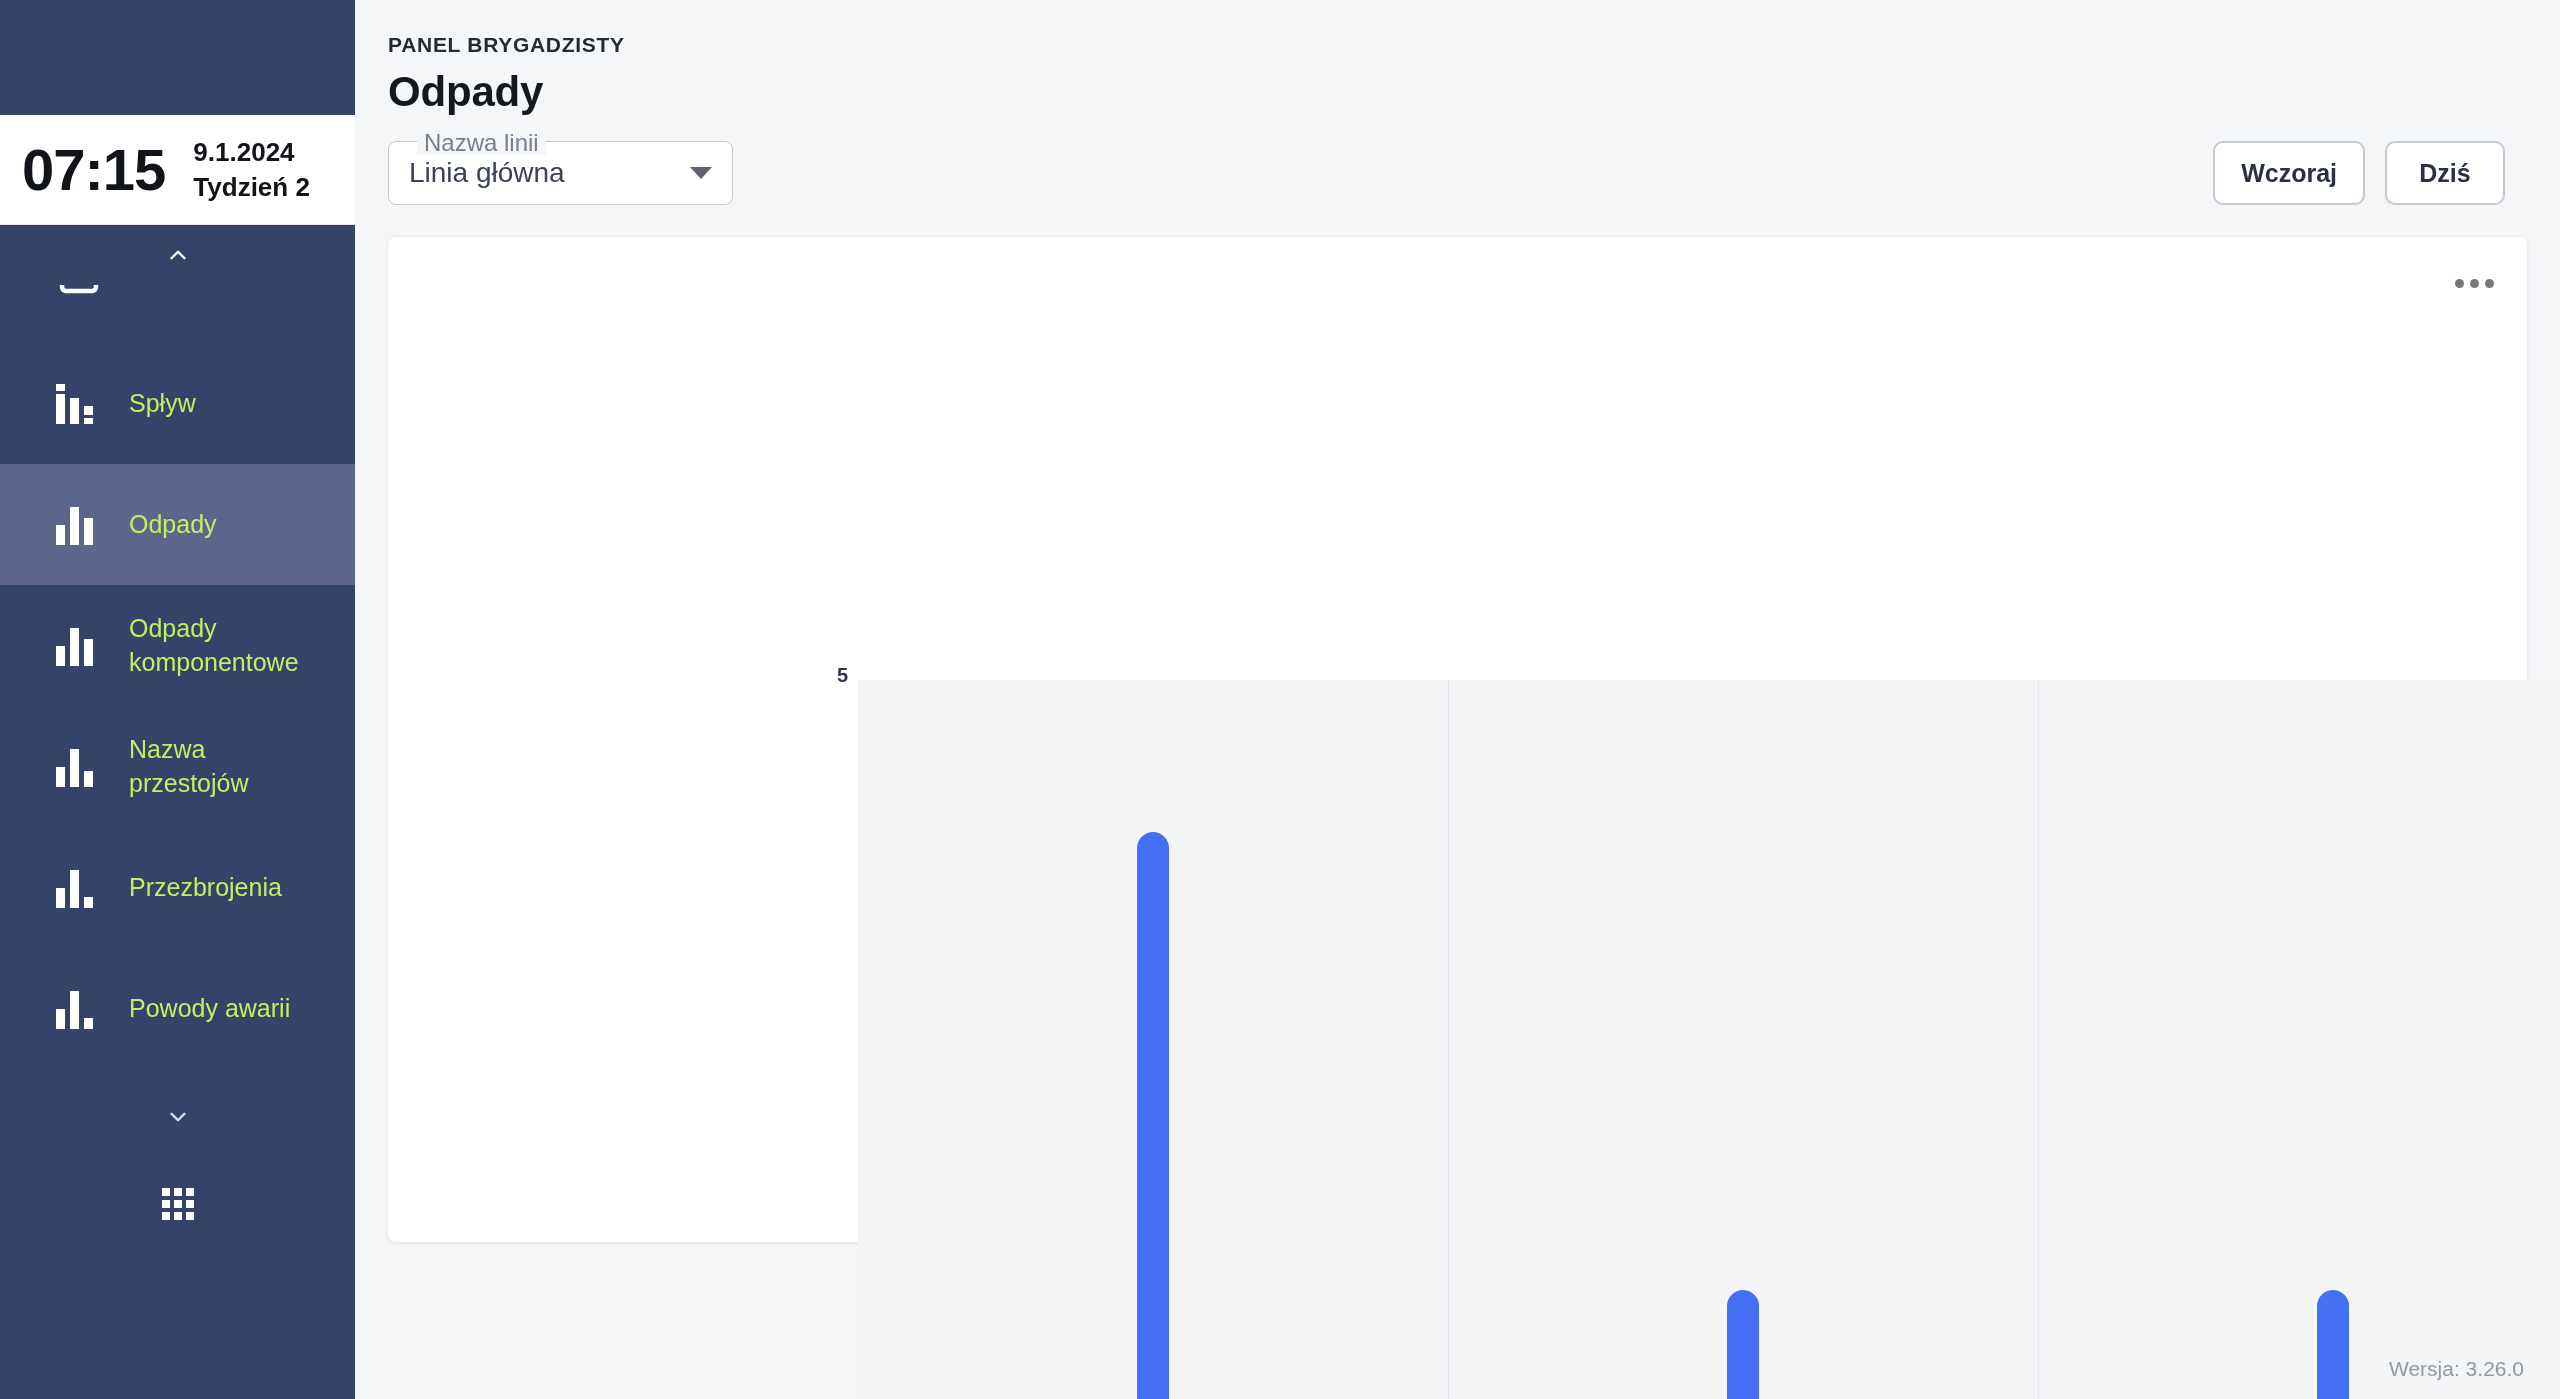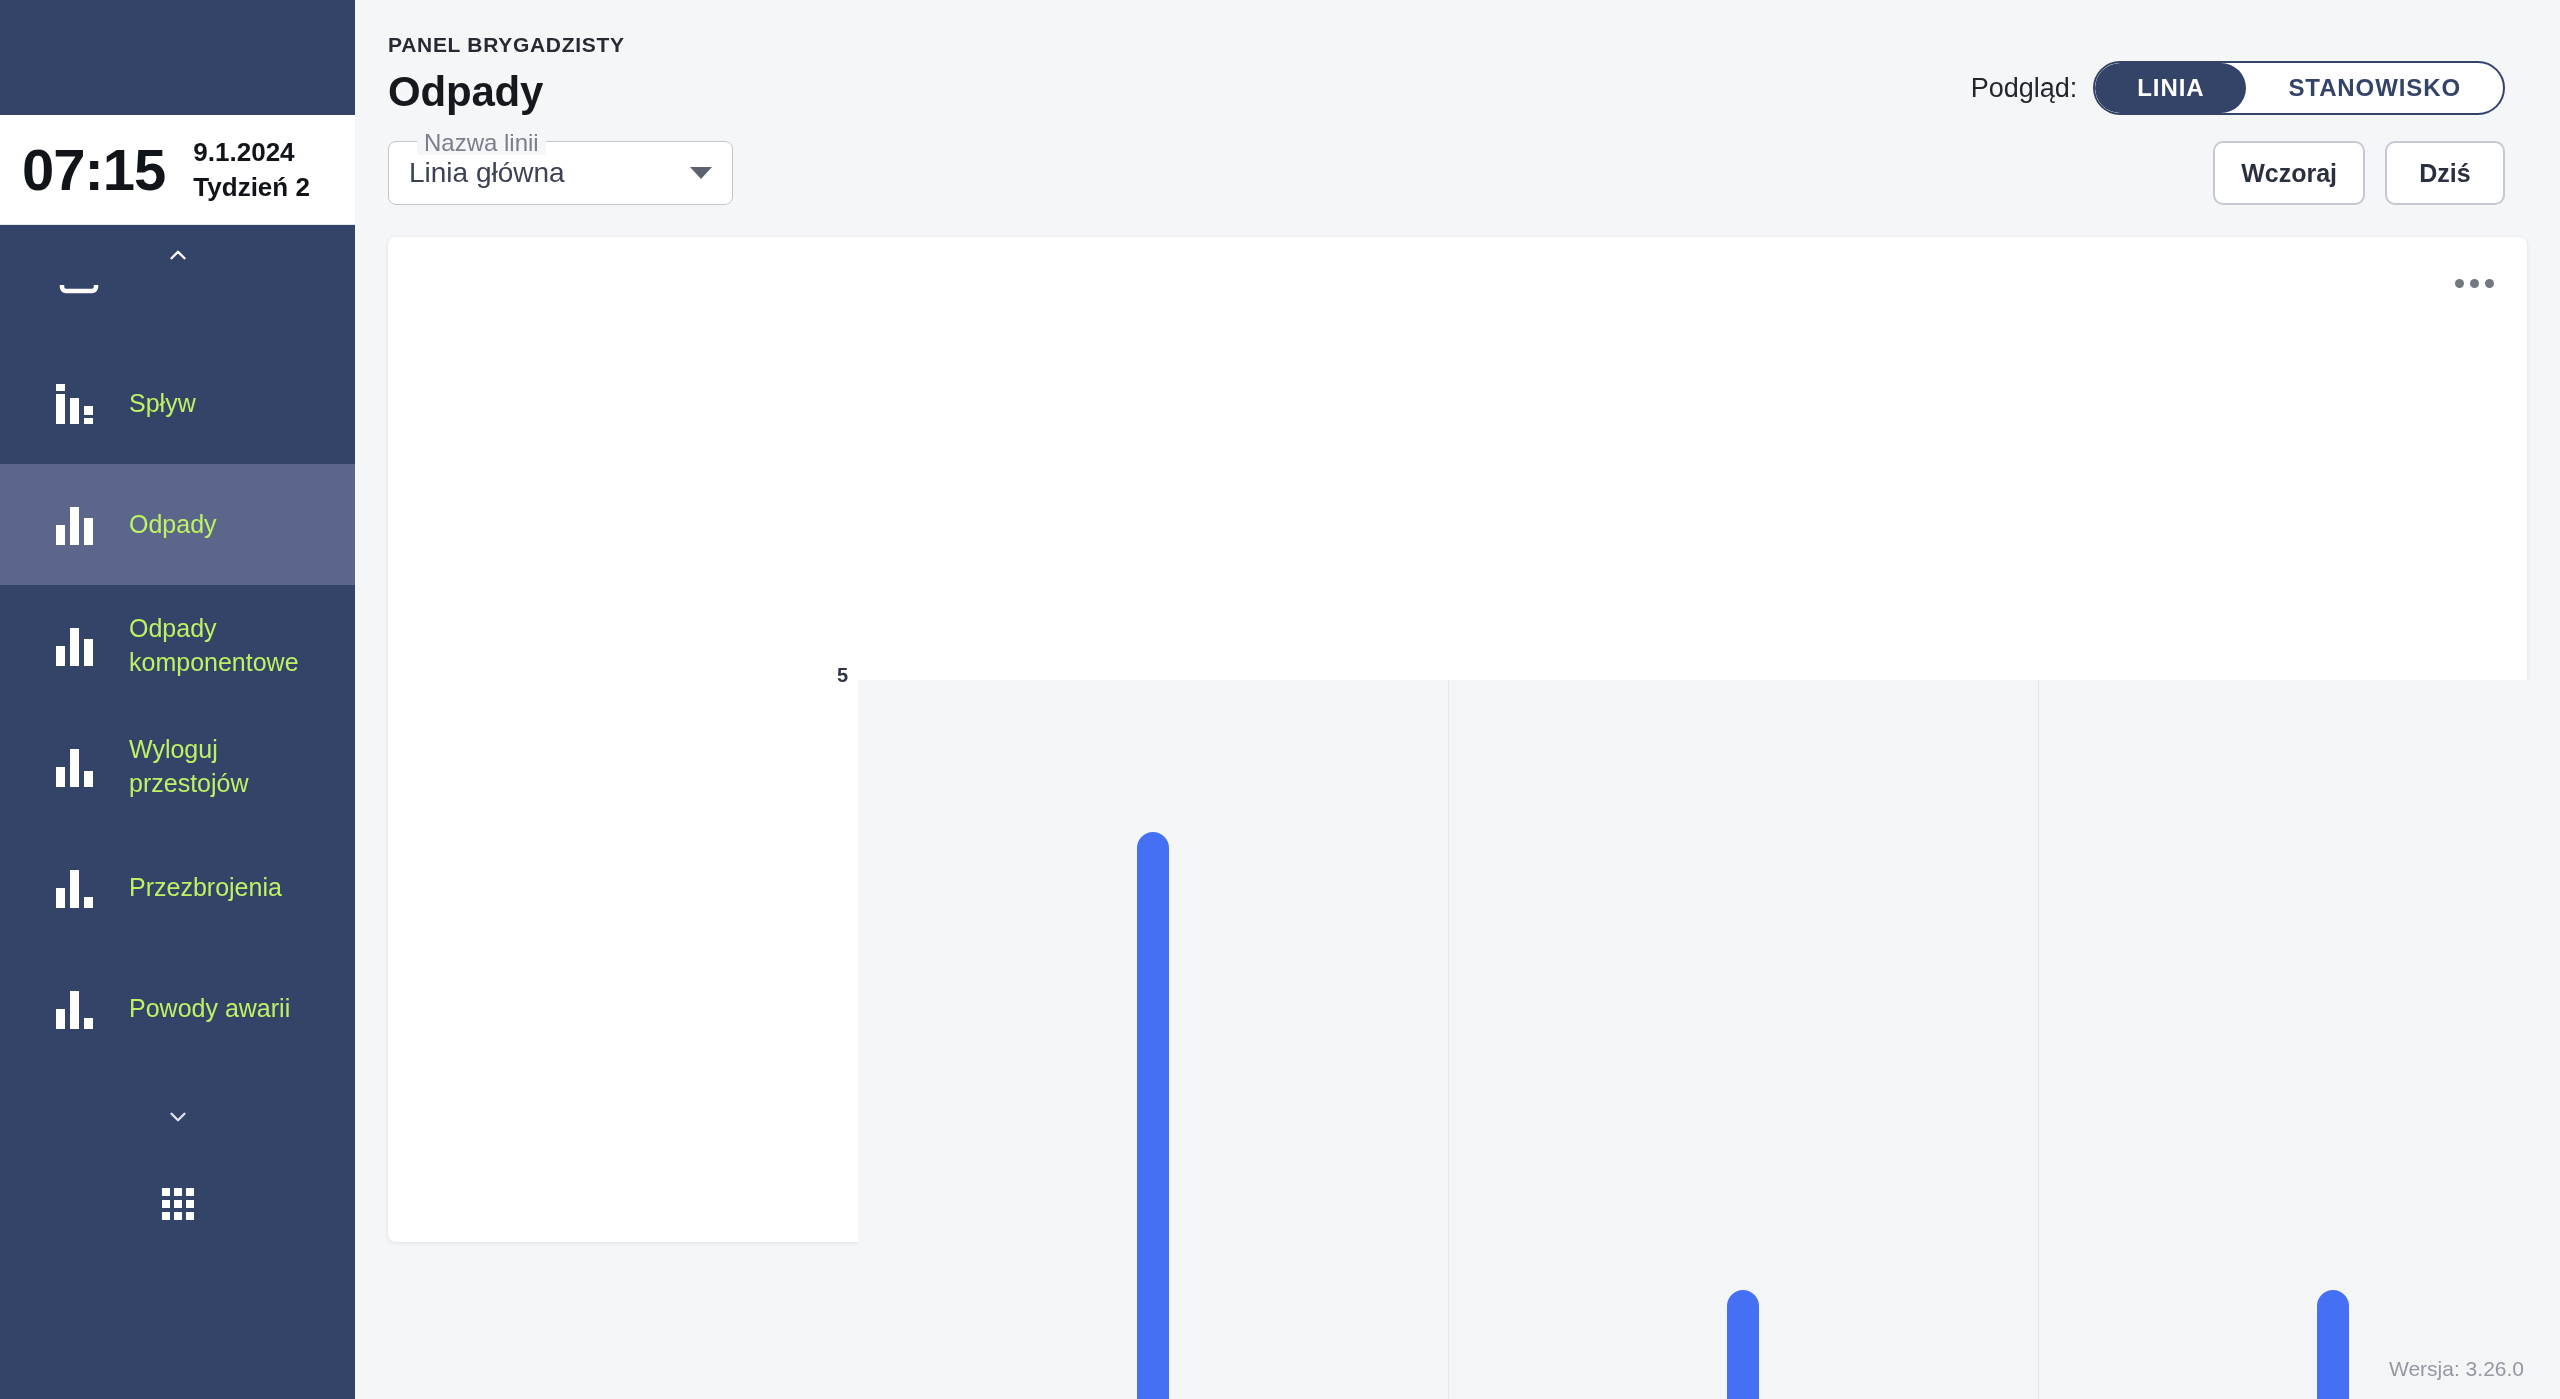--- a/index.html
+++ b/index.html
@@ -262,21 +262,21 @@
         </div>
 
         <div class="sb-item">
           <span class="sb-ic">
             <svg viewBox="0 0 44 40" width="44" height="40">
               <rect x="1" y="20" width="9" height="20" fill="#fff"></rect>
               <rect x="15" y="2" width="9" height="38" fill="#fff"></rect>
               <rect x="29" y="24" width="9" height="16" fill="#fff"></rect>
             </svg>
           </span>
-          <span class="sb-label">Wyloguj przestojów</span>
+          <span class="sb-label">Nazwa przestojów</span>
         </div>
 
         <div class="sb-item">
           <span class="sb-ic">
             <svg viewBox="0 0 44 40" width="44" height="40">
               <rect x="1" y="20" width="9" height="20" fill="#fff"></rect>
               <rect x="15" y="2" width="9" height="38" fill="#fff"></rect>
               <rect x="29" y="29" width="9" height="11" fill="#fff"></rect>
             </svg>
           </span>
@@ -322,27 +322,20 @@
   </aside>
 
   <main class="main">
 
     <div class="header">
       <div>
         <div class="page-kicker">PANEL BRYGADZISTY</div>
         <h1 class="page-title">Odpady</h1>
       </div>
 
-      <div class="view-toggle-wrap">
-        <span class="view-label">Podgląd:</span>
-        <div class="toggle-group">
-          <button class="toggle-btn on">LINIA</button>
-          <button class="toggle-btn">STANOWISKO</button>
-        </div>
-      </div>
     </div>
 
     <div class="filters">
 
       <div class="fieldset select-field">
         <span class="legend">Nazwa linii</span>
         <span class="select-value">Linia główna</span>
         <span class="caret"></span>
       </div>
 

